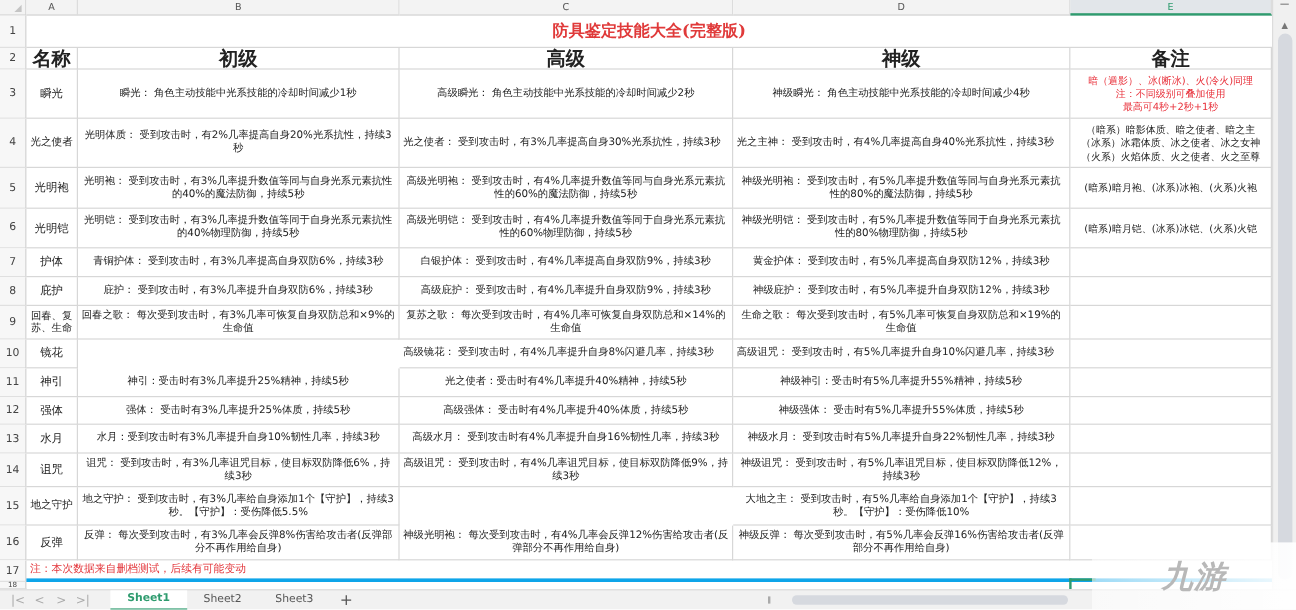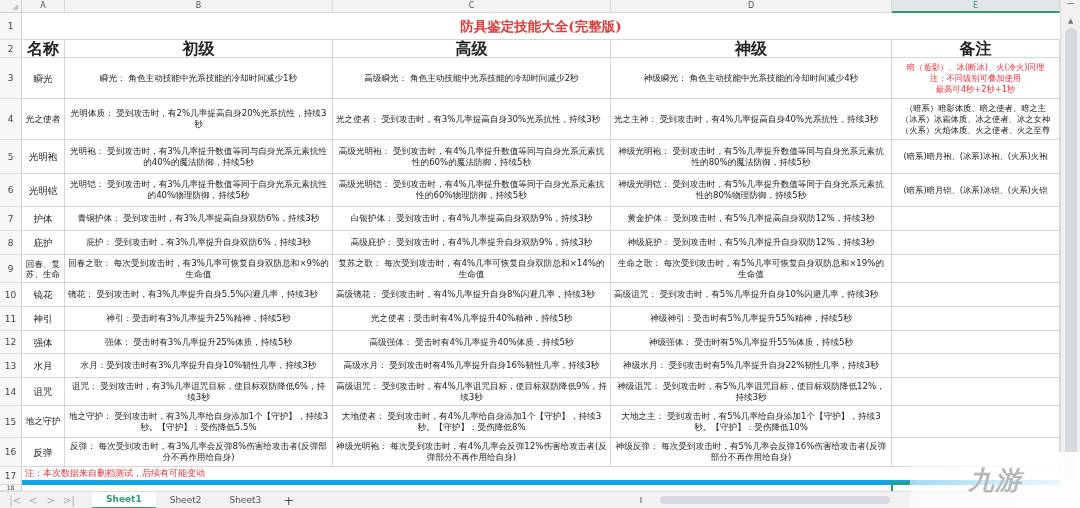--- a/index.html
+++ b/index.html
@@ -10,21 +10,21 @@
   .colhead.sel { background: #e2e6ea; border-bottom: 2px solid #2e9b6e; color: #2e9b6e; }
   .corner { position: absolute; left: 0; top: 0; width: 22px; height: 13px; background: #f3f3f3; border-right: 1px solid #d4d4d4; border-bottom: 1px solid #d4d4d4; }
   .corner::after { content: ""; position: absolute; right: 3px; bottom: 2px; width: 0; height: 0; border-left: 6px solid transparent; border-bottom: 6px solid #c4c4c4; }
   .rowhead { position: absolute; left: 0; width: 22px; background: #f7f7f7; border-right: 1px solid #d4d4d4; border-bottom: 1px solid #e0e0e0; font-size: 9px; color: #444; display: flex; align-items: center; justify-content: center; }
   .cell { position: absolute; border-right: 1px solid #d7d7d7; border-bottom: 1px solid #d7d7d7; display: flex; align-items: center; justify-content: center; text-align: center; font-size: 8.6px; line-height: 11px; padding: 0 3px; overflow: hidden; }
   .cell.name { font-size: 9.5px; }
   .cell.hdr { font-size: 16px; font-weight: bold; font-family: "DejaVu Serif", serif; }
   .cell.title { color: #e03a3a; font-family: "DejaVu Serif", serif; font-weight: bold; font-size: 13.5px; border-right: none; }
   .cell.red { color: #e8303a; }
   .cell.left { justify-content: flex-start; text-align: left; }
-  .note17 { position: absolute; left: 22px; top: 467px; height: 18px; width: 1038px; font-size: 9px; color: #e3353a; display: flex; align-items: center; padding-left: 3px; border-bottom: 5px solid #0ea5e9; }
+  .note17 { position: absolute; left: 22px; top: 467px; height: 18px; width: 1038px; font-size: 9px; color: #e3353a; display: flex; align-items: center; padding-left: 3px; border-bottom: 3px solid #0ea5e9; }
   .vscroll { position: absolute; left: 1060px; top: 0; width: 20px; height: 491px; background: #f0f0f0; border-left: 1px solid #dcdcdc; }
   .vscroll .arrow { position: absolute; top: 3px; left: 6px; width: 7px; height: 1px; background: #888; }
   .vscroll .arrow2 { position: absolute; top: 17px; left: 7px; font-size: 7px; color: #777; }
   .vscroll .thumb { position: absolute; top: 28px; left: 4px; width: 12px; height: 455px; background: #d6d9df; border-radius: 6px; }
   .tabbar { position: absolute; left: 0; top: 491px; width: 1080px; height: 17px; background: #f1f1f1; border-top: 1px solid #dcdcdc; display: flex; align-items: center; }
   .navbtn { width: 18px; text-align: center; font-size: 10px; color: #aaa; cursor: pointer; }
   .navgroup { display: flex; padding-left: 6px; width: 92px; }
   .tab { height: 17px; padding: 0 14px; font-size: 9px; color: #555; display: flex; align-items: center; cursor: pointer; }
   .tab.active { color: #2e9b6e; font-weight: bold; background: #fff; border-bottom: 2px solid #2e9b6e; }
   .addtab { font-size: 13px; color: #555; padding: 0 8px; cursor: pointer; }
@@ -114,21 +114,20 @@
   <div class="cell" style="left:611px;top:231px;width:281px;height:24px;">神级庇护：  受到攻击时，有5%几率提升自身双防12%，持续3秒</div>
   <div class="cell" style="left:892px;top:231px;width:168px;height:24px;"></div>
 
   <div class="cell name" style="left:22px;top:255px;width:43px;height:28px;font-size:8.6px;line-height:10px;">回春、复苏、生命</div>
   <div class="cell" style="left:65px;top:255px;width:268px;height:28px;">回春之歌：  每次受到攻击时，有3%几率可恢复自身双防总和×9%的生命值</div>
   <div class="cell" style="left:333px;top:255px;width:278px;height:28px;">复苏之歌：  每次受到攻击时，有4%几率可恢复自身双防总和×14%的生命值</div>
   <div class="cell" style="left:611px;top:255px;width:281px;height:28px;">生命之歌：  每次受到攻击时，有5%几率可恢复自身双防总和×19%的生命值</div>
   <div class="cell" style="left:892px;top:255px;width:168px;height:28px;"></div>
 
   <div class="cell name" style="left:22px;top:283px;width:43px;height:24px;">镜花</div>
-  <div class="cell left" style="left:65px;top:283px;width:268px;height:24px;">镜花：  受到攻击时，有3%几率提升自身5.5%闪避几率，持续3秒</div>
   <div class="cell left" style="left:333px;top:283px;width:278px;height:24px;">高级镜花：  受到攻击时，有4%几率提升自身8%闪避几率，持续3秒</div>
   <div class="cell left" style="left:611px;top:283px;width:281px;height:24px;">高级诅咒：  受到攻击时，有5%几率提升自身10%闪避几率，持续3秒</div>
   <div class="cell" style="left:892px;top:283px;width:168px;height:24px;"></div>
 
   <div class="cell name" style="left:22px;top:307px;width:43px;height:24px;">神引</div>
   <div class="cell" style="left:65px;top:307px;width:268px;height:24px;">神引：受击时有3%几率提升25%精神，持续5秒</div>
   <div class="cell" style="left:333px;top:307px;width:278px;height:24px;">光之使者：受击时有4%几率提升40%精神，持续5秒</div>
   <div class="cell" style="left:611px;top:307px;width:281px;height:24px;">神级神引：受击时有5%几率提升55%精神，持续5秒</div>
   <div class="cell" style="left:892px;top:307px;width:168px;height:24px;"></div>
 
@@ -145,21 +144,20 @@
   <div class="cell" style="left:892px;top:354px;width:168px;height:24px;"></div>
 
   <div class="cell name" style="left:22px;top:378px;width:43px;height:28px;">诅咒</div>
   <div class="cell" style="left:65px;top:378px;width:268px;height:28px;">诅咒：  受到攻击时，有3%几率诅咒目标，使目标双防降低6%，持续3秒</div>
   <div class="cell" style="left:333px;top:378px;width:278px;height:28px;">高级诅咒：  受到攻击时，有4%几率诅咒目标，使目标双防降低9%，持续3秒</div>
   <div class="cell" style="left:611px;top:378px;width:281px;height:28px;">神级诅咒：  受到攻击时，有5%几率诅咒目标，使目标双防降低12%，持续3秒</div>
   <div class="cell" style="left:892px;top:378px;width:168px;height:28px;"></div>
 
   <div class="cell name" style="left:22px;top:406px;width:43px;height:32px;font-size:8.8px;">地之守护</div>
   <div class="cell" style="left:65px;top:406px;width:268px;height:32px;">地之守护：  受到攻击时，有3%几率给自身添加1个【守护】，持续3秒。【守护】：受伤降低5.5%</div>
-  <div class="cell" style="left:333px;top:406px;width:278px;height:32px;">大地使者：  受到攻击时，有4%几率给自身添加1个【守护】，持续3秒。【守护】：受伤降低8%</div>
   <div class="cell" style="left:611px;top:406px;width:281px;height:32px;">大地之主：  受到攻击时，有5%几率给自身添加1个【守护】，持续3秒。【守护】：受伤降低10%</div>
   <div class="cell" style="left:892px;top:406px;width:168px;height:32px;"></div>
 
   <div class="cell name" style="left:22px;top:438px;width:43px;height:29px;">反弹</div>
   <div class="cell" style="left:65px;top:438px;width:268px;height:29px;">反弹：  每次受到攻击时，有3%几率会反弹8%伤害给攻击者(反弹部分不再作用给自身)</div>
   <div class="cell" style="left:333px;top:438px;width:278px;height:29px;">神级光明袍：  每次受到攻击时，有4%几率会反弹12%伤害给攻击者(反弹部分不再作用给自身)</div>
   <div class="cell" style="left:611px;top:438px;width:281px;height:29px;">神级反弹：  每次受到攻击时，有5%几率会反弹16%伤害给攻击者(反弹部分不再作用给自身)</div>
   <div class="cell" style="left:892px;top:438px;width:168px;height:29px;"></div>
 
   <div class="note17">注：本次数据来自删档测试，后续有可能变动</div>

